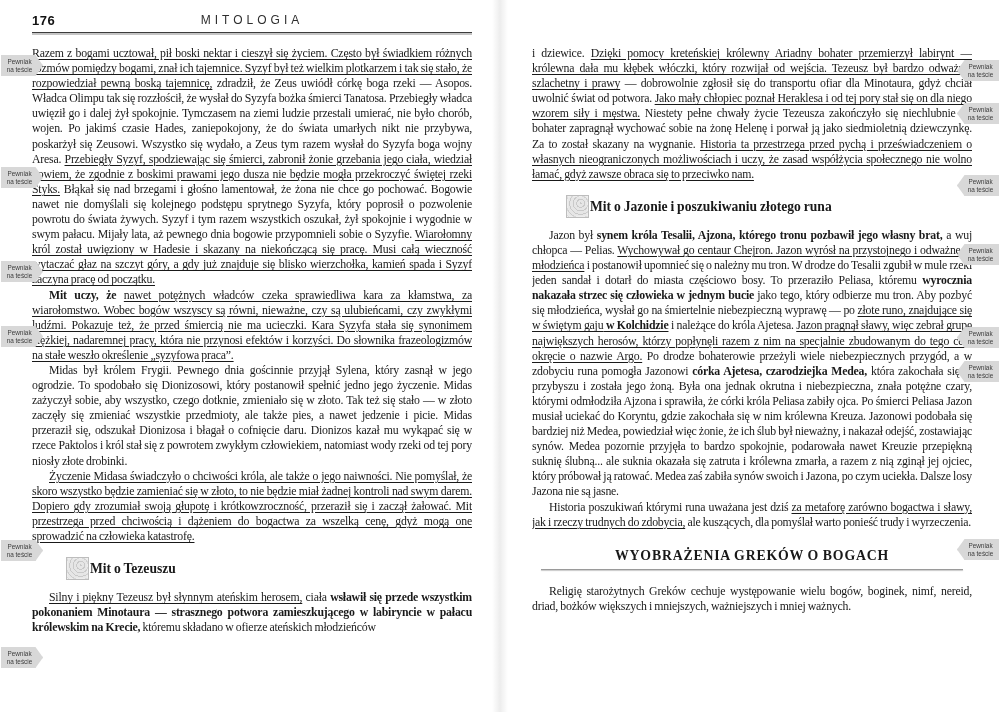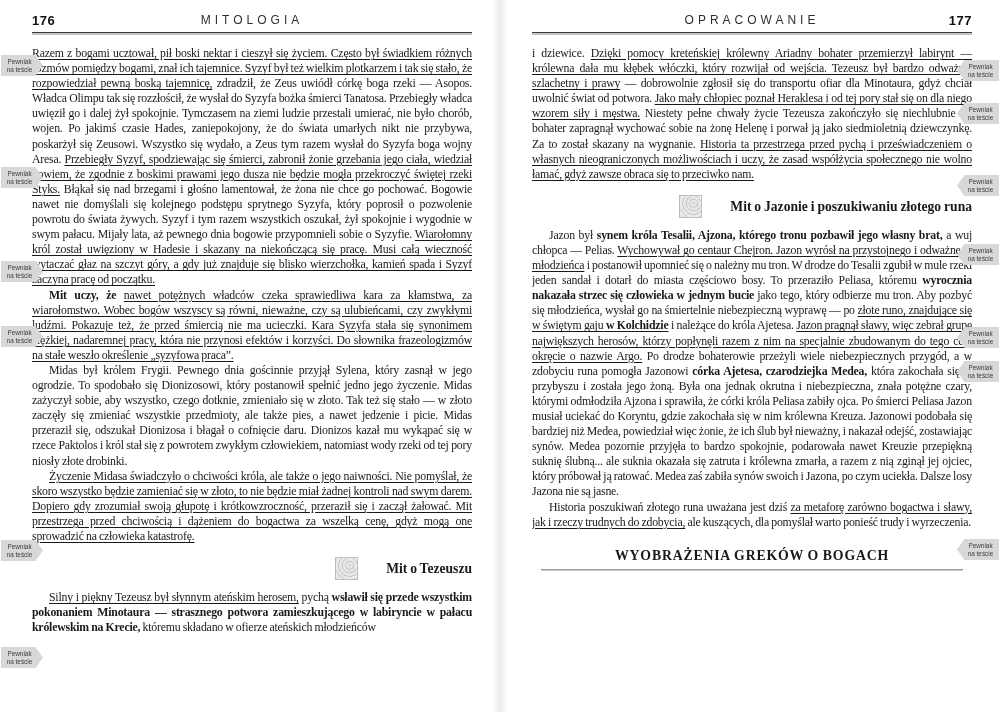--- a/index.html
+++ b/index.html
@@ -48,23 +48,22 @@
     text-align: justify;
   }
   .para { margin: 0; }
   .para.indent { text-indent: 17px; }
   .seg-n { }
   .seg-u { text-decoration: underline; text-decoration-thickness: 0.8px; text-underline-offset: 2px; }
   .seg-b { font-weight: bold; }
   .seg-bu { font-weight: bold; text-decoration: underline; text-decoration-thickness: 0.8px; text-underline-offset: 2px; margin-top: 32px; }
 
   .section-heading {
-    display: flex; align-items: center; gap: 28px;
+    display: flex; align-items: center; gap: 1px;
     margin: 13px 0 10px 34px;
-    justify-content: flex-end;
   }
   .section-icon {
     width: 21px; height: 21px; flex: 0 0 21px;
     background:
       repeating-radial-gradient(circle at 65% 35%, #c9c9c9 0 1px, #e6e6e6 1px 3.5px);
     border: 1px solid #bdbdbd;
     box-shadow: inset 0 0 3px rgba(255,255,255,0.8);
   }
   .section-title { font-weight: bold; font-size: 13.6px; letter-spacing: 0; }
 
@@ -114,21 +113,21 @@
     </div>
     <div class="page-body" id="left-body">
         <p class="para"><span class="seg-u">Razem z bogami ucztował, pił boski nektar i cieszył się życiem. Często był świadkiem różnych rozmów pomiędzy bogami, znał ich tajemnice. Syzyf był też wielkim plotkarzem i tak się stało, że rozpowiedział pewną boską tajemnicę,</span><span class="seg-n"> zdradził, że Zeus uwiódł córkę boga rzeki — Asopos. Władca Olimpu tak się rozzłościł, że wysłał do Syzyfa bożka śmierci Tanatosa. Przebiegły władca uwięził go i dalej żył spokojnie. Tymczasem na ziemi ludzie przestali umierać, nie było chorób, wojen. Po jakimś czasie Hades, zaniepokojony, że do świata umarłych nikt nie przybywa, poskarżył się Zeusowi. Wszystko się wydało, a Zeus tym razem wysłał do Syzyfa boga wojny Aresa. </span><span class="seg-u">Przebiegły Syzyf, spodziewając się śmierci, zabronił żonie grzebania jego ciała, wiedział bowiem, że zgodnie z boskimi prawami jego dusza nie będzie mogła przekroczyć świętej rzeki Styks.</span><span class="seg-n"> Błąkał się nad brzegami i głośno lamentował, że żona nie chce go pochować. Bogowie nawet nie domyślali się kolejnego podstępu sprytnego Syzyfa, który poprosił o pozwolenie powrotu do świata żywych. Syzyf i tym razem wszystkich oszukał, żył spokojnie i wygodnie w swym pałacu. Mijały lata, aż pewnego dnia bogowie przypomnieli sobie o Syzyfie. </span><span class="seg-u">Wiarołomny król został uwięziony w Hadesie i skazany na niekończącą się pracę. Musi całą wieczność wytaczać głaz na szczyt góry, a gdy już znajduje się blisko wierzchołka, kamień spada i Syzyf zaczyna pracę od początku.</span></p>
         <p class="para indent"><span class="seg-b">Mit uczy, że </span><span class="seg-u">nawet potężnych władców czeka sprawiedliwa kara za kłamstwa, za wiarołomstwo. Wobec bogów wszyscy są równi, nieważne, czy są ulubieńcami, czy zwykłymi ludźmi. Pokazuje też, że przed śmiercią nie ma ucieczki. Kara Syzyfa stała się synonimem ciężkiej, nadaremnej pracy, która nie przynosi efektów i korzyści. Do słownika frazeologizmów na stałe weszło określenie „syzyfowa praca”.</span></p>
         <p class="para indent"><span class="seg-n">Midas był królem Frygii. Pewnego dnia gościnnie przyjął Sylena, który zasnął w jego ogrodzie. To spodobało się Dionizosowi, który postanowił spełnić jedno jego życzenie. Midas zażyczył sobie, aby wszystko, czego dotknie, zmieniało się w złoto. Tak też się stało — w złoto zaczęły się zmieniać wszystkie przedmioty, ale także pies, a nawet jedzenie i picie. Midas przeraził się, odszukał Dionizosa i błagał o cofnięcie daru. Dionizos kazał mu wykąpać się w rzece Paktolos i król stał się z powrotem zwykłym człowiekiem, natomiast wody rzeki od tej pory niosły złote drobinki.</span></p>
         <p class="para indent"><span class="seg-u">Życzenie Midasa świadczyło o chciwości króla, ale także o jego naiwności. Nie pomyślał, że skoro wszystko będzie zamieniać się w złoto, to nie będzie miał żadnej kontroli nad swym darem. Dopiero gdy zrozumiał swoją głupotę i krótkowzroczność, przeraził się i zaczął żałować. Mit przestrzega przed chciwością i dążeniem do bogactwa za wszelką cenę, gdyż mogą one sprowadzić na człowieka katastrofę.</span></p>
         <div class="section-heading">
           <span class="section-icon"></span>
           <span class="section-title">Mit o Tezeuszu</span>
         </div>
-        <p class="para indent"><span class="seg-u">Silny i piękny Tezeusz był słynnym ateńskim herosem,</span><span class="seg-n"> pychą </span><span class="seg-b">wsławił się przede wszystkim pokonaniem Minotaura — strasznego potwora zamieszkującego w labiryncie w pałacu królewskim na Krecie,</span><span class="seg-n"> któremu składano w ofierze ateńskich młodzieńców</span></p>
+        <p class="para indent"><span class="seg-u">Silny i piękny Tezeusz był słynnym ateńskim herosem,</span><span class="seg-n"> ciała </span><span class="seg-b">wsławił się przede wszystkim pokonaniem Minotaura — strasznego potwora zamieszkującego w labiryncie w pałacu królewskim na Krecie,</span><span class="seg-n"> któremu składano w ofierze ateńskich młodzieńców</span></p>
       </div>
     <div id="left-tags">
         <div class="margin-tag point-right" style="top: 55px;">
           <div>Pewniak</div>
           <div>na teście</div>
         </div>
         <div class="margin-tag point-right" style="top: 167px;">
           <div>Pewniak</div>
           <div>na teście</div>
         </div>
@@ -145,34 +144,30 @@
           <div>na teście</div>
         </div>
         <div class="margin-tag point-right" style="top: 647px;">
           <div>Pewniak</div>
           <div>na teście</div>
         </div>
       </div>
   </div>
 
   <div class="page right">
-    <div class="page-header">
-      <span class="pagenum"></span>
-      <span class="running-head">OPRACOWANIE</span>
-      <span class="pagenum right-side">177</span>
-    </div>
     <div class="page-body" id="right-body">
         <p class="para"><span class="seg-n">i dziewice. </span><span class="seg-u">Dzięki pomocy kreteńskiej królewny Ariadny bohater przemierzył labirynt — królewna dała mu kłębek włóczki, który rozwijał od wejścia. Tezeusz był bardzo odważny, szlachetny i prawy</span><span class="seg-n"> — dobrowolnie zgłosił się do transportu ofiar dla Minotaura, gdyż chciał uwolnić świat od potwora. </span><span class="seg-u">Jako mały chłopiec poznał Heraklesa i od tej pory stał się on dla niego wzorem siły i męstwa.</span><span class="seg-n"> Niestety pełne chwały życie Tezeusza zakończyło się niechlubnie — bohater zapragnął wychować sobie na żonę Helenę i porwał ją jako siedmioletnią dziewczynkę. Za to został skazany na wygnanie. </span><span class="seg-u">Historia ta przestrzega przed pychą i przeświadczeniem o własnych nieograniczonych możliwościach i uczy, że zasad współżycia społecznego nie wolno łamać, gdyż zawsze obraca się to przeciwko nam.</span></p>
         <div class="section-heading">
           <span class="section-icon"></span>
           <span class="section-title">Mit o Jazonie i poszukiwaniu złotego runa</span>
         </div>
         <p class="para indent"><span class="seg-n">Jazon był </span><span class="seg-b">synem króla Tesalii, Ajzona, którego tronu pozbawił jego własny brat,</span><span class="seg-n"> a wuj chłopca — Pelias. </span><span class="seg-u">Wychowywał go centaur Chejron. Jazon wyrósł na przystojnego i odważnego młodzieńca</span><span class="seg-n"> i postanowił upomnieć się o należny mu tron. W drodze do Tesalii zgubił w mule rzeki jeden sandał i dotarł do miasta częściowo bosy. To przeraziło Peliasa, któremu </span><span class="seg-b">wyrocznia nakazała strzec się człowieka w jednym bucie</span><span class="seg-n"> jako tego, który odbierze mu tron. Aby pozbyć się młodzieńca, wysłał go na śmiertelnie niebezpieczną wyprawę — po </span><span class="seg-u">złote runo, znajdujące się w świętym gaju</span><span class="seg-bu"> w Kolchidzie</span><span class="seg-n"> i należące do króla Ajetesa. </span><span class="seg-u">Jazon pragnął sławy, więc zebrał grupę największych herosów, którzy popłynęli razem z nim na specjalnie zbudowanym do tego celu okręcie o nazwie Argo.</span><span class="seg-n"> Po drodze bohaterowie przeżyli wiele niebezpiecznych przygód, a w zdobyciu runa pomogła Jazonowi </span><span class="seg-b">córka Ajetesa, czarodziejka Medea,</span><span class="seg-n"> która zakochała się w przybyszu i została jego żoną. Była ona jednak okrutna i niebezpieczna, znała potężne czary, którymi odmłodziła Ajzona i sprawiła, że córki króla Peliasa zabiły ojca. Po śmierci Peliasa Jazon musiał uciekać do Koryntu, gdzie zakochała się w nim królewna Kreuza. Jazonowi podobała się bardziej niż Medea, powiedział więc żonie, że ich ślub był nieważny, i nakazał odejść, zostawiając synów. Medea pozornie przyjęła to bardzo spokojnie, podarowała nawet Kreuzie przepiękną suknię ślubną... ale suknia okazała się zatruta i królewna zmarła, a razem z nią zginął jej ojciec, który próbował ją ratować. Medea zaś zabiła synów swoich i Jazona, po czym uciekła. Dalsze losy Jazona nie są jasne.</span></p>
-        <p class="para indent"><span class="seg-n">Historia poszukiwań złotego runa uważana jest dziś </span><span class="seg-u">za metaforę zarówno bogactwa i sławy, jak i rzeczy trudnych do zdobycia,</span><span class="seg-n"> ale kuszących, dla pomyślał warto ponieść trudy i wyrzeczenia.</span></p>
+        <p class="para indent"><span class="seg-n">Historia poszukiwań którymi runa uważana jest dziś </span><span class="seg-u">za metaforę zarówno bogactwa i sławy, jak i rzeczy trudnych do zdobycia,</span><span class="seg-n"> ale kuszących, dla pomyślał warto ponieść trudy i wyrzeczenia.</span></p>
         <div class="chapter-heading"><div class="chapter-title">WYOBRAŻENIA GREKÓW O BOGACH</div><div class="chapter-rule"></div></div>
+        <p class="para indent"><span class="seg-n">Religię starożytnych Greków cechuje występowanie wielu bogów, boginek, nimf, nereid, driad, bożków większych i mniejszych, ważniejszych i mniej ważnych.</span></p>
       </div>
     <div id="right-tags">
         <div class="margin-tag point-left" style="top: 60px;">
           <div>Pewniak</div>
           <div>na teście</div>
         </div>
         <div class="margin-tag point-left" style="top: 103px;">
           <div>Pewniak</div>
           <div>na teście</div>
         </div>

